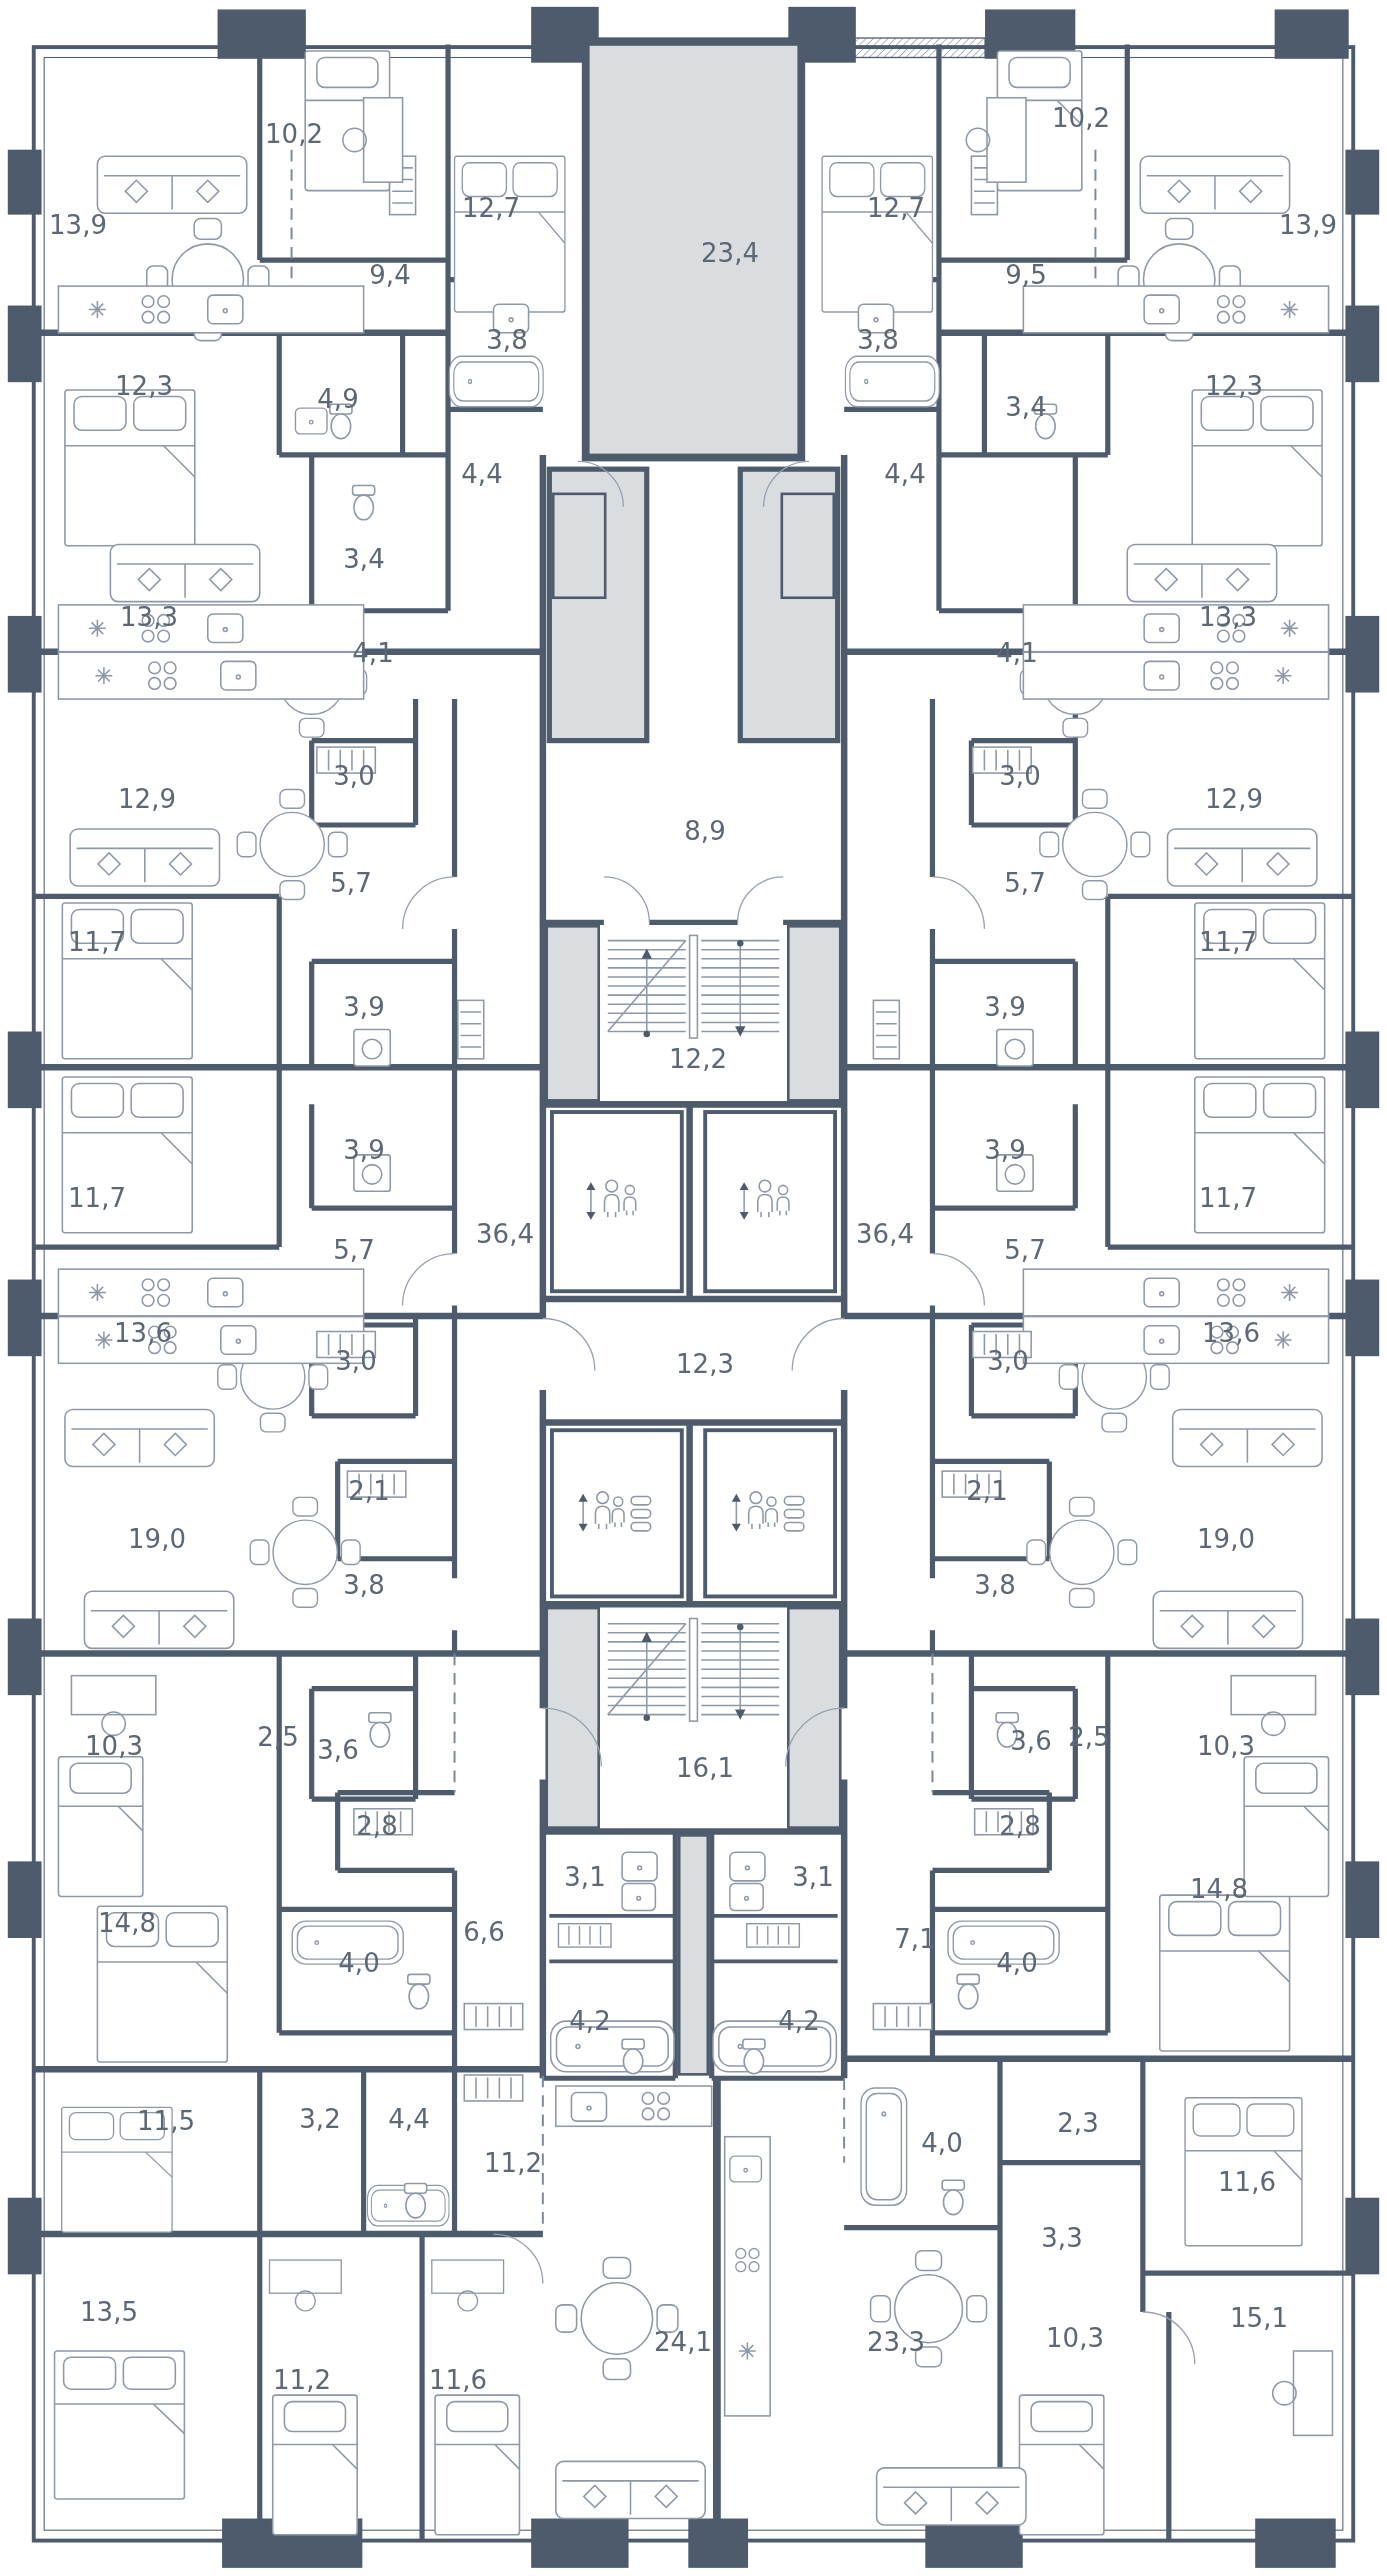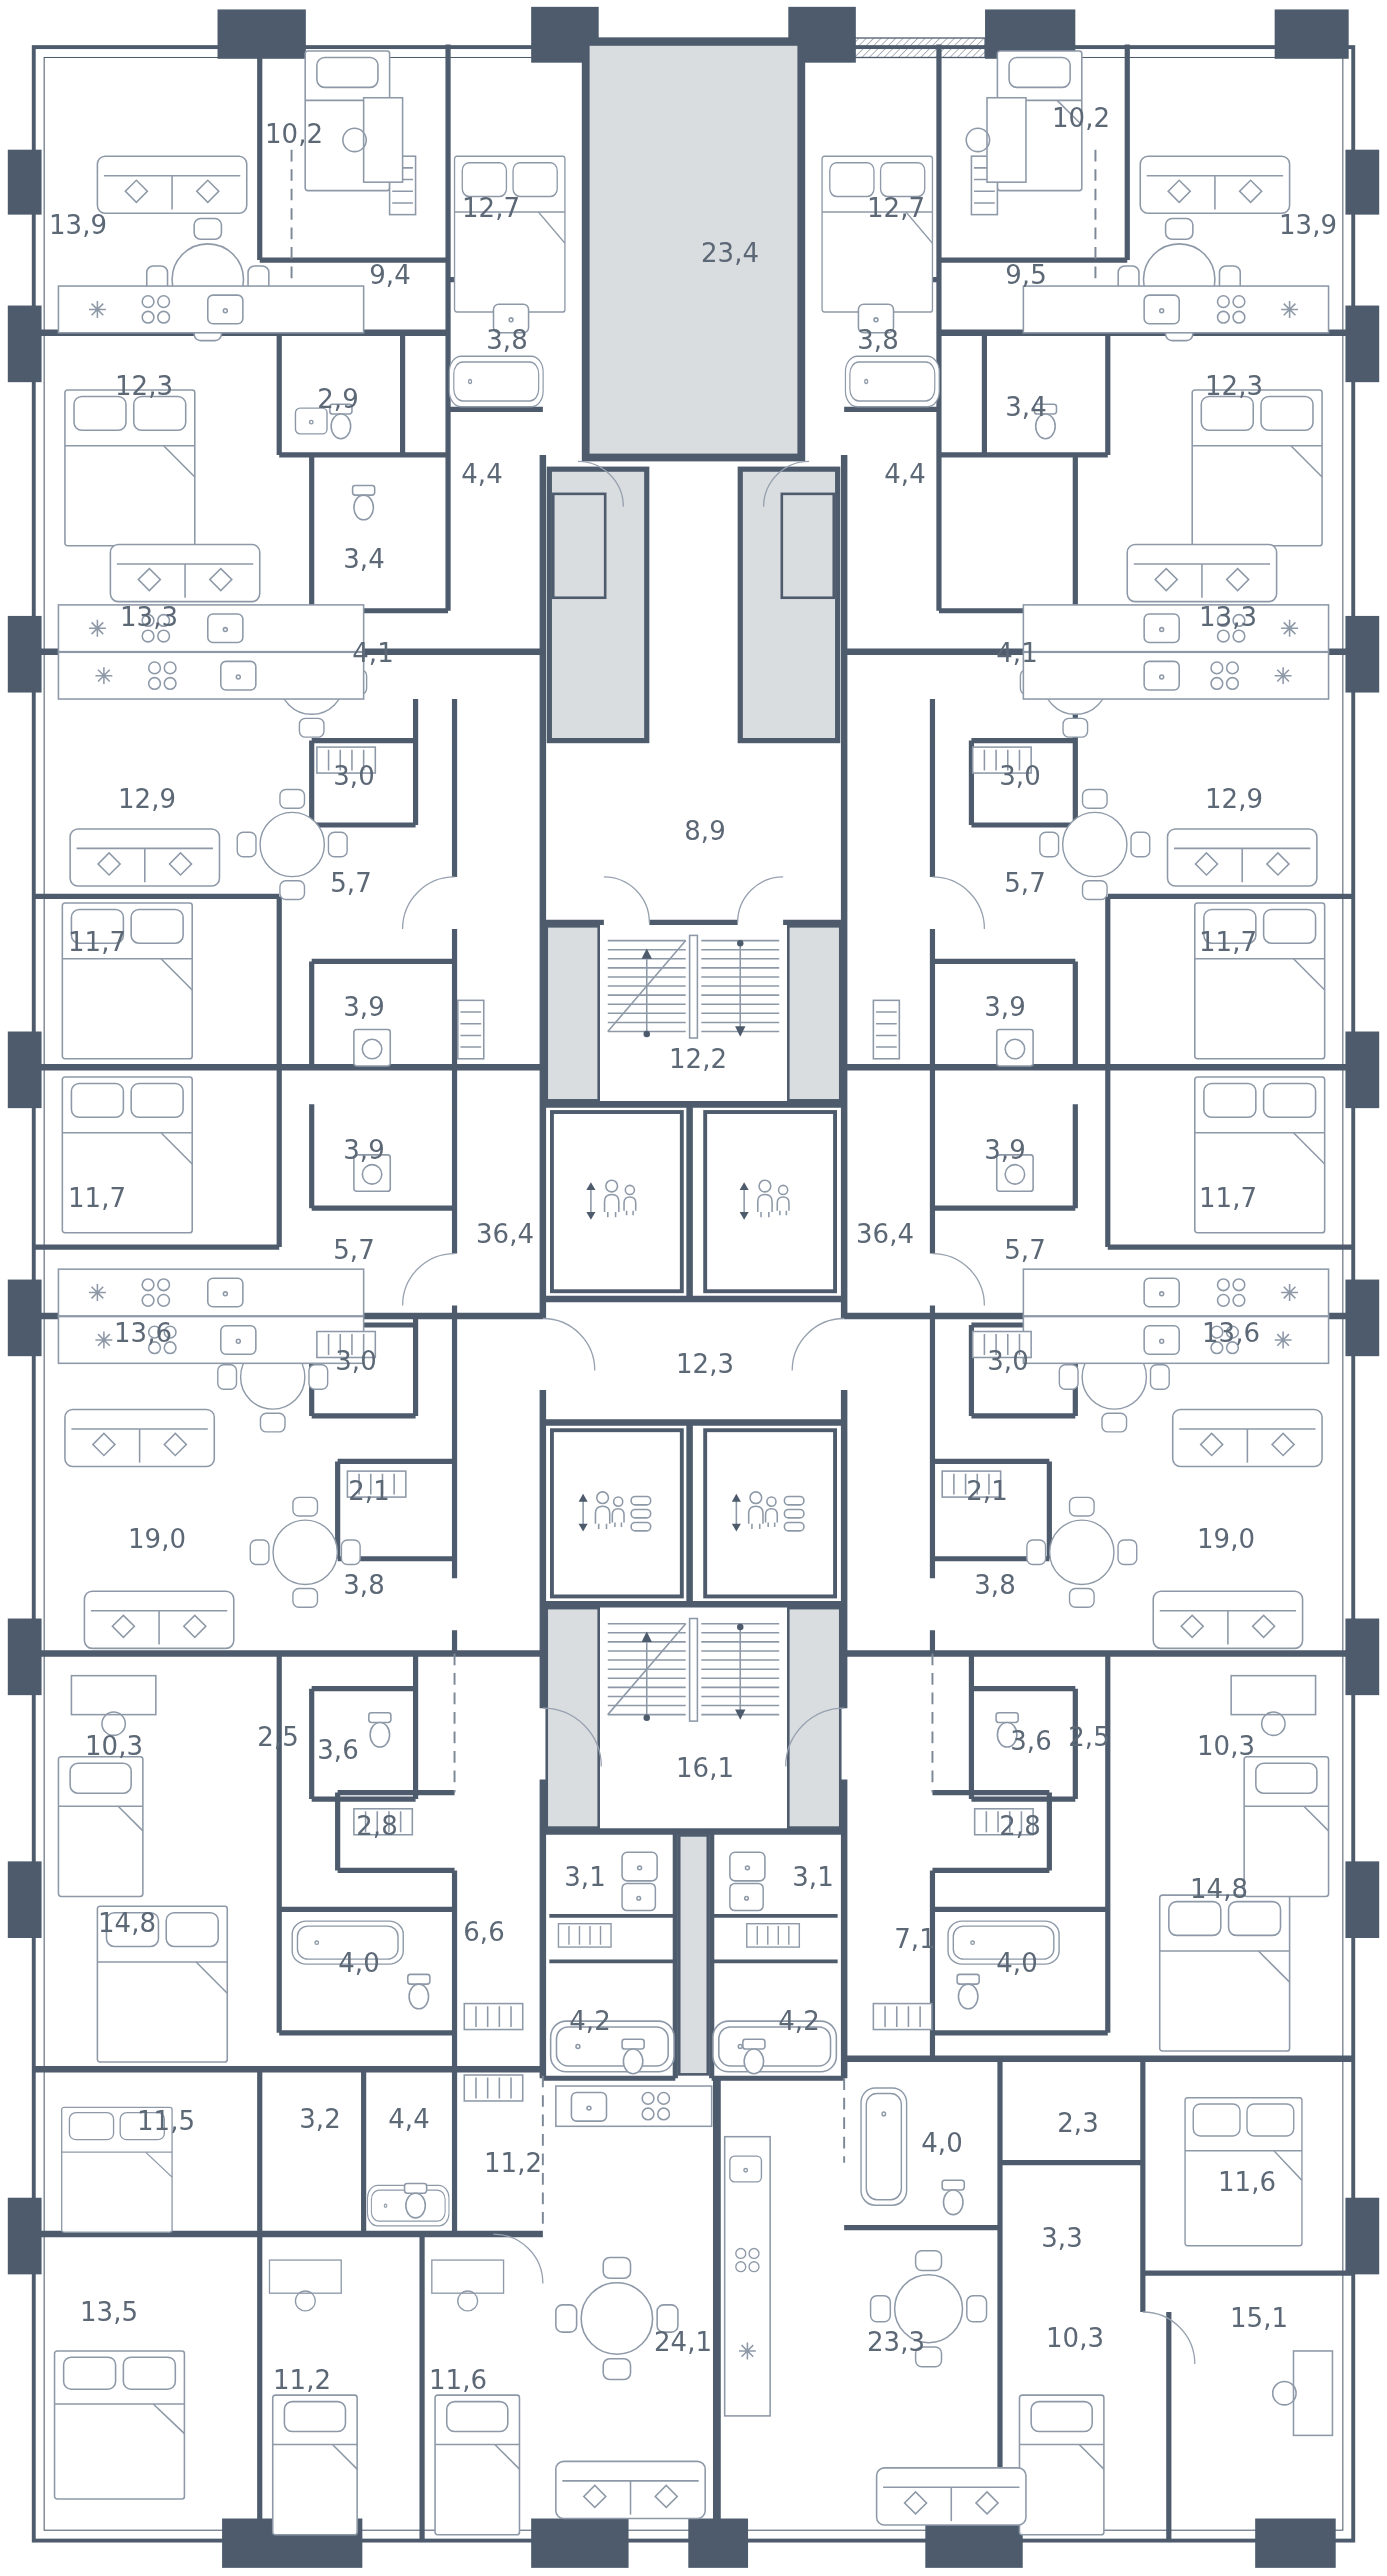--- a/index.html
+++ b/index.html
@@ -478,21 +478,21 @@
       <div class="room-label" style="left: 294px; top: 134px; color: rgb(92, 104, 118);">10,2</div>
       <div class="room-label" style="left: 78px; top: 225px; color: rgb(92, 104, 118);">13,9</div>
       <div class="room-label" style="left: 491px; top: 208px; color: rgb(92, 104, 118);">12,7</div>
       <div class="room-label" style="left: 694px; top: 253px; color: rgb(92, 104, 118); margin-left: 36px;">23,4</div>
       <div class="room-label" style="left: 896px; top: 208px; color: rgb(92, 104, 118);">12,7</div>
       <div class="room-label" style="left: 1081px; top: 118px; color: rgb(92, 104, 118);">10,2</div>
       <div class="room-label" style="left: 1308px; top: 225px; color: rgb(92, 104, 118);">13,9</div>
       <div class="room-label" style="left: 370px; top: 275px; color: rgb(92, 104, 118); margin-left: 20px;">9,4</div>
       <div class="room-label" style="left: 1026px; top: 275px; color: rgb(92, 104, 118);">9,5</div>
       <div class="room-label" style="left: 144px; top: 386px; color: rgb(92, 104, 118);">12,3</div>
-      <div class="room-label" style="left: 338px; top: 399px; color: rgb(92, 104, 118);">2,9</div>
+      <div class="room-label" style="left: 338px; top: 399px; color: rgb(92, 104, 118);">4,9</div>
       <div class="room-label" style="left: 507px; top: 340px; color: rgb(92, 104, 118);">3,8</div>
       <div class="room-label" style="left: 878px; top: 340px; color: rgb(92, 104, 118);">3,8</div>
       <div class="room-label" style="left: 1026px; top: 407px; color: rgb(92, 104, 118);">3,4</div>
       <div class="room-label" style="left: 1234px; top: 386px; color: rgb(92, 104, 118);">12,3</div>
       <div class="room-label" style="left: 482px; top: 474px; color: rgb(92, 104, 118);">4,4</div>
       <div class="room-label" style="left: 905px; top: 474px; color: rgb(92, 104, 118);">4,4</div>
       <div class="room-label" style="left: 364px; top: 559px; color: rgb(92, 104, 118);">3,4</div>
       <div class="room-label" style="left: 149px; top: 617px; color: rgb(92, 104, 118);">13,3</div>
       <div class="room-label" style="left: 373px; top: 653px; color: rgb(92, 104, 118);">4,1</div>
       <div class="room-label" style="left: 705px; top: 831px; color: rgb(92, 104, 118);">8,9</div>

